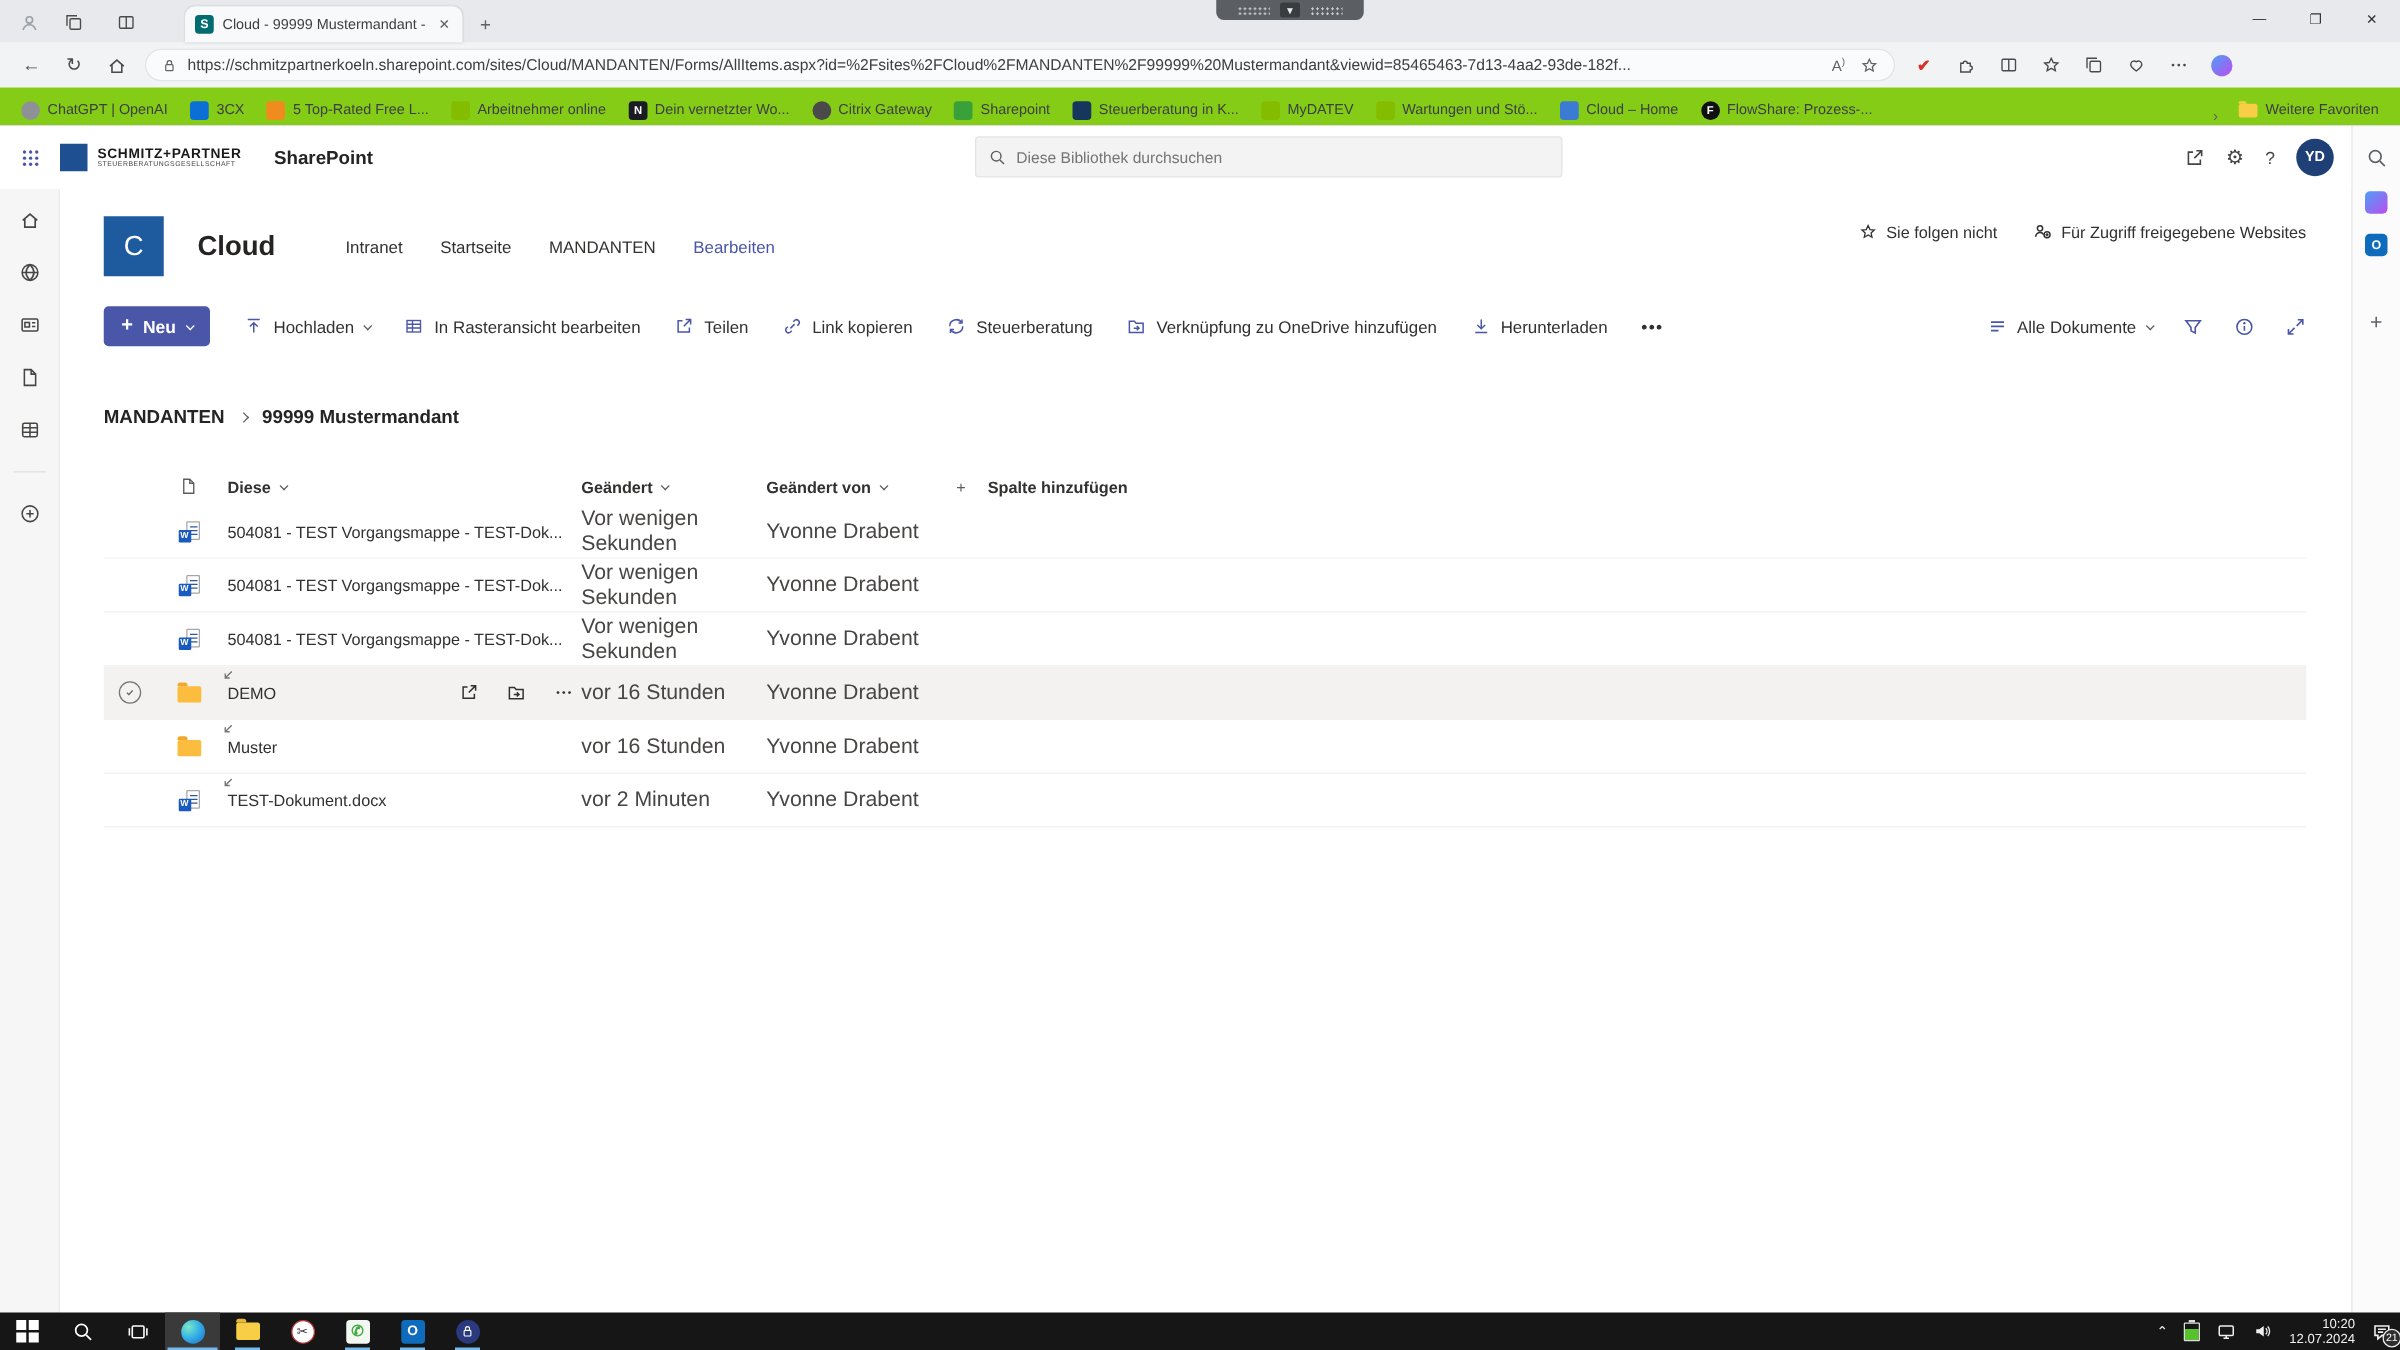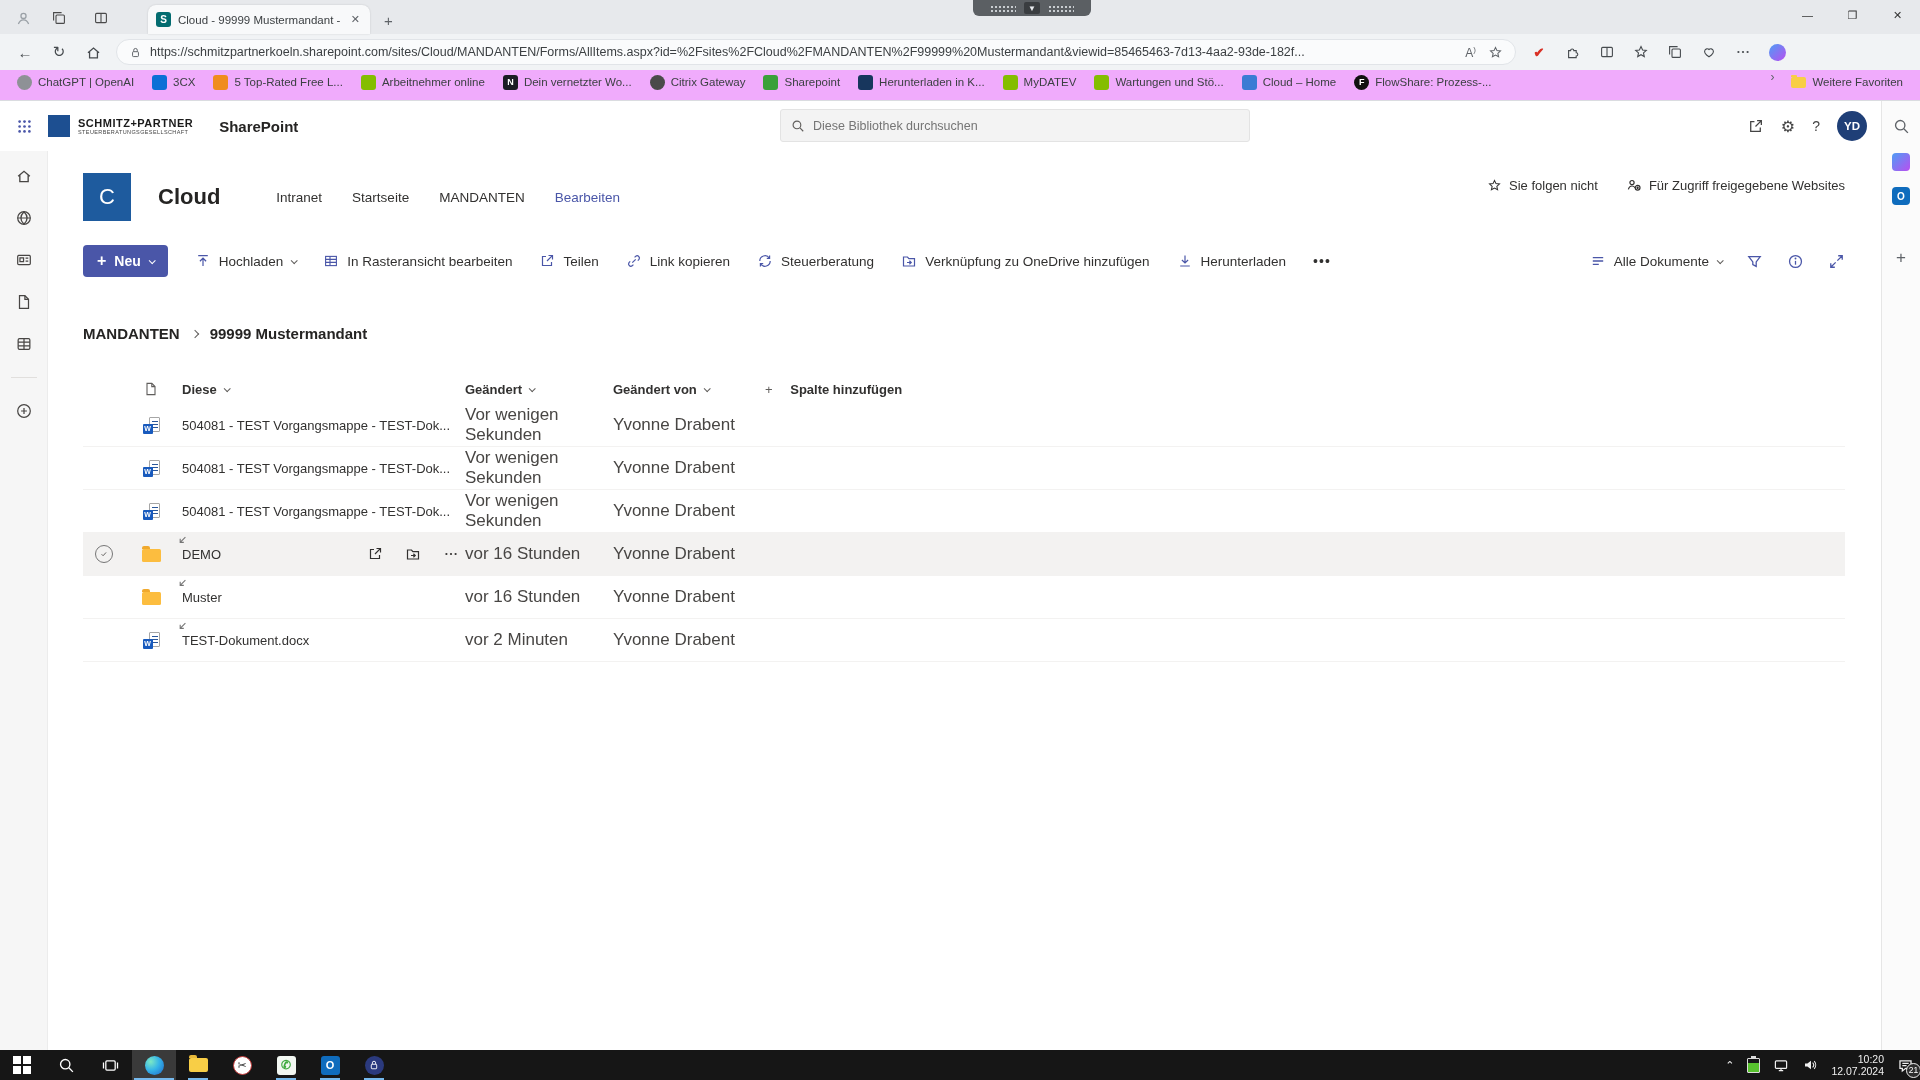--- a/index.html
+++ b/index.html
@@ -24,21 +24,21 @@
   
   .toolbar { height:36px; background:#f1f3f5; display:flex; align-items:center; padding:0 10px; gap:4px; }
   .nav-ico { width:30px; height:28px; display:flex; align-items:center; justify-content:center; color:#474b4f; font-size:15px; }
   .urlbar { flex:0 0 1400px; height:26px; background:#fafbfc; border:1px solid #e1e4e8; border-radius:13px; display:flex; align-items:center; padding:0 12px; gap:8px; margin:0 4px; }
   .url-text { flex:1; font-size:12.5px; color:#3c4043; white-space:nowrap; overflow:hidden; border:none; background:transparent; outline:none; font-family:"Liberation Sans",sans-serif; }
   .url-right { display:flex; gap:12px; align-items:center; color:#5f6368; font-size:12px; }
   .ext-red { color:#d93025; font-size:13px; font-weight:700; }
   .copilot-dot { width:17px; height:17px; border-radius:50%; background:linear-gradient(135deg,#4e9df5,#b94ff0); }
 
   
-  .bookmarks { height:31px; background:#f0abfc; border-bottom:1px solid #dadce0; display:flex; align-items:flex-start; padding:0 8px; font-size:11.5px; color:#3c4043; }
+  .bookmarks { height:31px; background:#84cc16; border-bottom:1px solid #dadce0; display:flex; align-items:flex-end; padding:0 8px; font-size:11.5px; color:#3c4043; }
   .bm { display:flex; align-items:center; gap:6px; padding:0 9px; height:24px; white-space:nowrap; }
   .bm-ico { width:15px; height:15px; border-radius:3px; flex:0 0 15px; display:flex; align-items:center; justify-content:center; color:#fff; font-size:9px; font-weight:700; }
   .bm-ico.round { border-radius:50%; }
   .bm-spring { flex:1; }
   .bm-chev { color:#5f6368; padding:0 8px; font-size:12px; }
   .bm-folder { width:15px; height:11px; background:#f8ce46; border-radius:2px; position:relative; }
   .bm-folder::before { content:""; position:absolute; top:-2px; left:0; width:6px; height:2px; background:#f8ce46; border-radius:1px 1px 0 0; }
 
   
   .workspace { display:flex; height:1012px; }
@@ -441,21 +441,21 @@
     <div class="bm">
         <span class="bm-ico round" style="background: rgb(74, 74, 74);"></span>
         <span>Citrix Gateway</span>
       </div>
     <div class="bm">
         <span class="bm-ico" style="background: rgb(58, 160, 58);"></span>
         <span>Sharepoint</span>
       </div>
     <div class="bm">
         <span class="bm-ico" style="background: rgb(23, 54, 93);"></span>
-        <span>Herunterladen in K...</span>
+        <span>Steuerberatung in K...</span>
       </div>
     <div class="bm">
         <span class="bm-ico" style="background: rgb(132, 189, 0);"></span>
         <span>MyDATEV</span>
       </div>
     <div class="bm">
         <span class="bm-ico" style="background: rgb(132, 189, 0);"></span>
         <span>Wartungen und Stö...</span>
       </div>
     <div class="bm">

